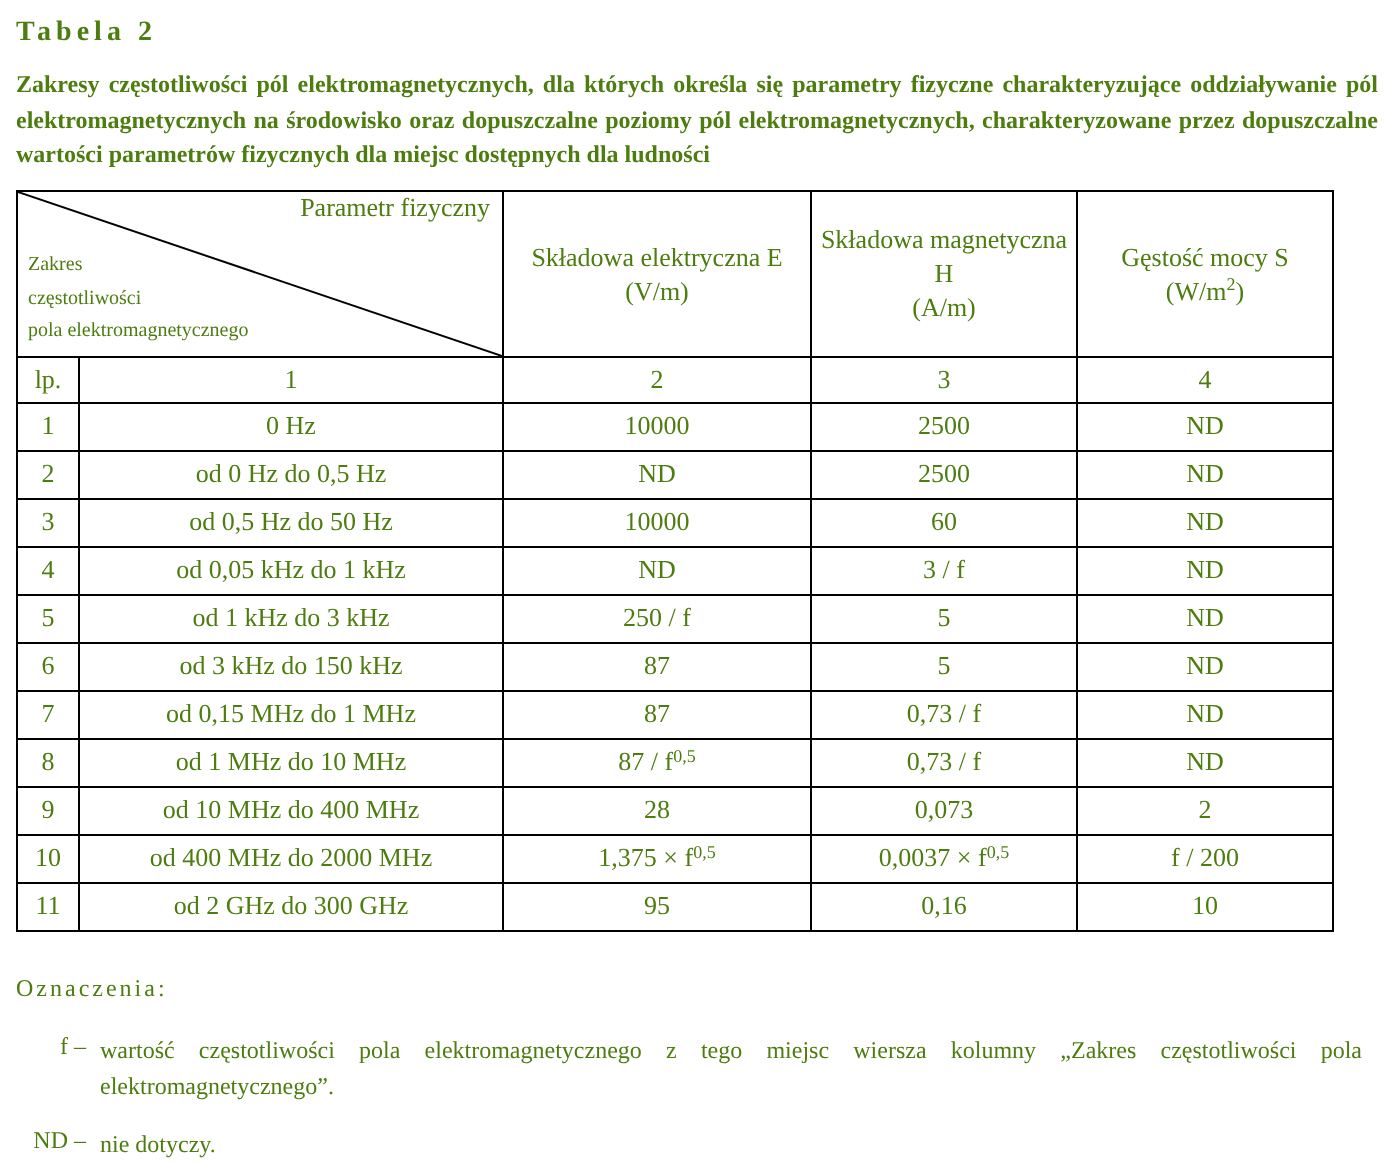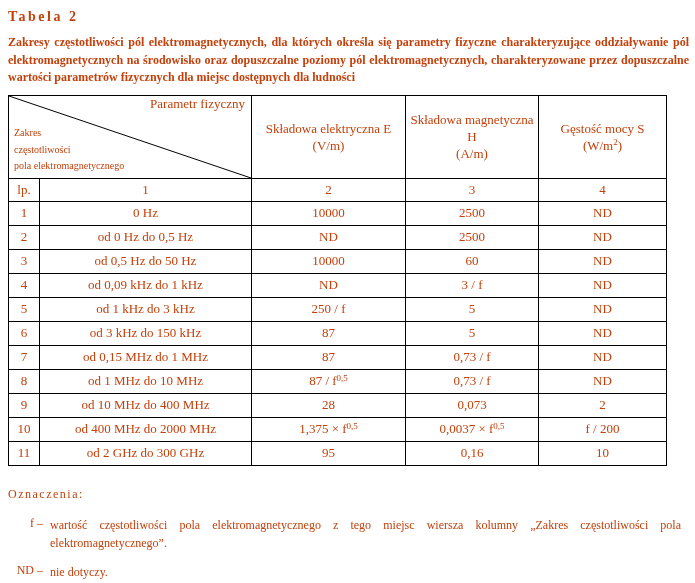--- a/index.html
+++ b/index.html
@@ -1,21 +1,21 @@
 <!DOCTYPE html>
 <html lang="pl"><head>
 <meta charset="utf-8">
 <style>
   html, body { margin: 0; padding: 0; background: #ffffff; }
   .page {
     position: relative;
     width: 695px;
     height: 583px;
     background: #ffffff;
-    color: #c2410c;
+    color: #4d7c0f;
     font-family: "Liberation Serif", "DejaVu Serif", serif;
     overflow: hidden;
     box-sizing: border-box;
   }
   .doc-title {
     margin: 0;
     padding: 9px 0 0 8px;
     font-size: 14px;
     font-weight: bold;
     letter-spacing: 2.5px;
@@ -153,21 +153,21 @@
         </tr>
         <tr>
           <td>3</td>
           <td>od 0,5 Hz do 50 Hz</td>
           <td>10000</td>
           <td>60</td>
           <td>ND</td>
         </tr>
         <tr>
           <td>4</td>
-          <td>od 0,09 kHz do 1 kHz</td>
+          <td>od 0,05 kHz do 1 kHz</td>
           <td>ND</td>
           <td>3 / f</td>
           <td>ND</td>
         </tr>
         <tr>
           <td>5</td>
           <td>od 1 kHz do 3 kHz</td>
           <td>250 / f</td>
           <td>5</td>
           <td>ND</td>

